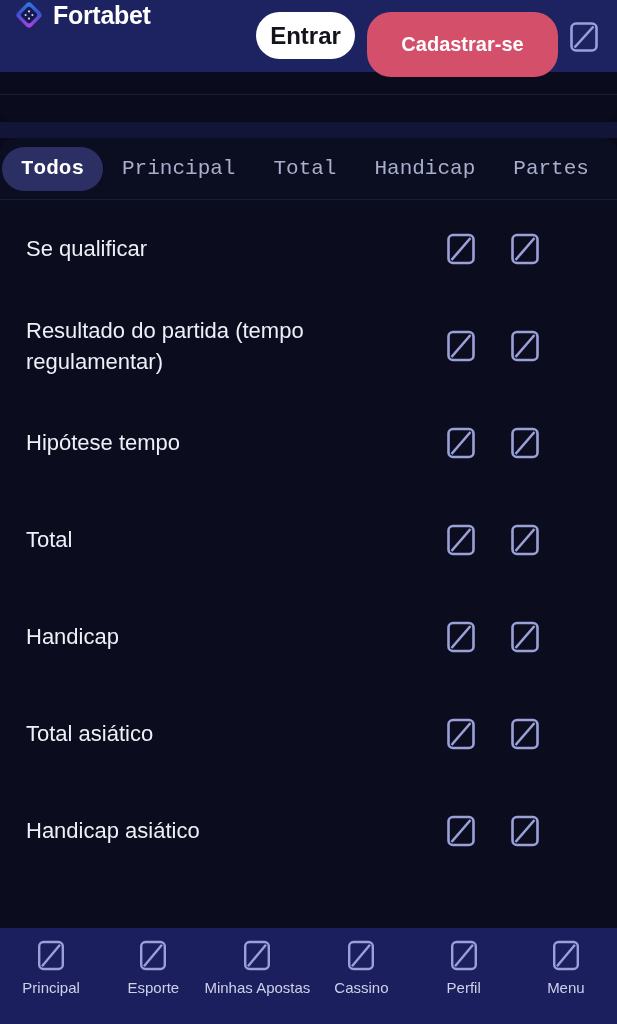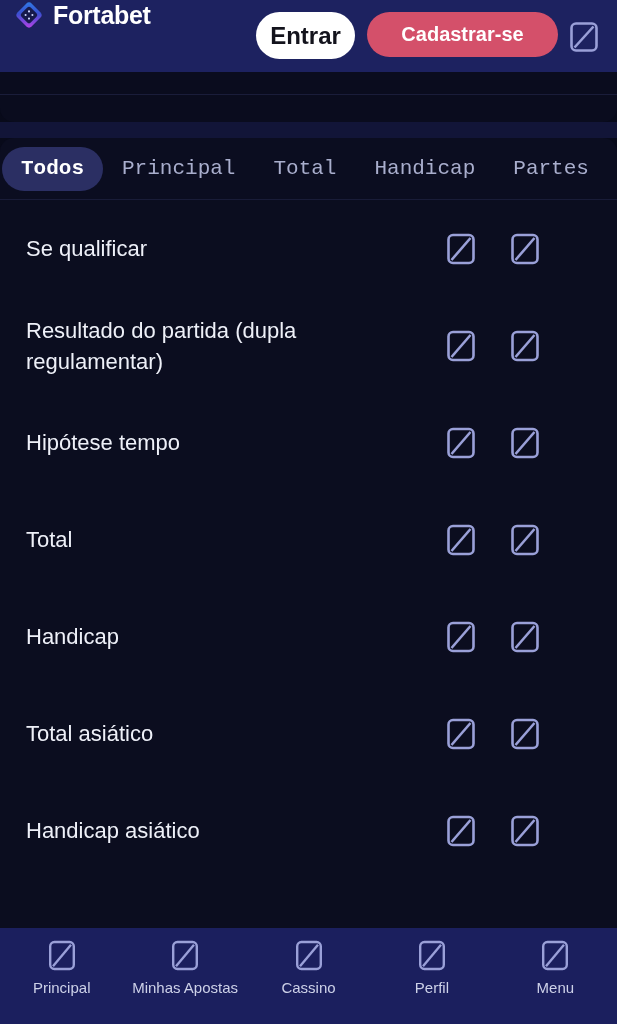--- a/index.html
+++ b/index.html
@@ -32,21 +32,21 @@
     font-size:25px; font-weight:bold; color:#ffffff; letter-spacing:-.3px;
   }
   .btn-entrar{
     position:absolute; left:256px; top:12px; width:99px; height:47px;
     border-radius:24px; background:#ffffff; color:#13131c;
     font-size:24px; font-weight:bold; display:flex; align-items:center;
     justify-content:center; border:none; cursor:pointer;
     font-family:"Liberation Sans", sans-serif;
   }
   .btn-cadastrar{
-    position:absolute; left:367px; top:12px; width:191px; height:45px;
+    position:absolute; left:367px; top:12px; width:191px; height:65px;
     border-radius:24px; background:#d4506a; color:#ffffff;
     font-size:20px; font-weight:bold; display:flex; align-items:center;
     justify-content:center; border:none; cursor:pointer;
     font-family:"Liberation Sans", sans-serif;
   }
   .header-icon{ position:absolute; left:568px; top:21px; }
 
   
   .brokenimg{ display:inline-block; line-height:0; }
   .brokenimg svg{ display:block; }
@@ -177,21 +177,21 @@
         <span class="brokenimg">
           <svg width="30" height="32" viewBox="0 0 30 32">
               <rect x="2.5" y="2" width="25" height="28" rx="4.5" ry="4.5" fill="none" stroke="#9aa0d8" stroke-width="2.6"></rect>
               <line x1="24.5" y1="5" x2="5.5" y2="27" stroke="#9aa0d8" stroke-width="2.6"></line>
             </svg>
         </span>
       </div>
     </div>
 
     <div class="row">
-      <div class="row-label">Resultado do partida (dupla regulamentar)</div>
+      <div class="row-label">Resultado do partida (tempo regulamentar)</div>
       <div class="row-icons">
         <span class="brokenimg">
           <svg width="30" height="32" viewBox="0 0 30 32">
               <rect x="2.5" y="2" width="25" height="28" rx="4.5" ry="4.5" fill="none" stroke="#9aa0d8" stroke-width="2.6"></rect>
               <line x1="24.5" y1="5" x2="5.5" y2="27" stroke="#9aa0d8" stroke-width="2.6"></line>
             </svg>
         </span>
         <span class="brokenimg">
           <svg width="30" height="32" viewBox="0 0 30 32">
               <rect x="2.5" y="2" width="25" height="28" rx="4.5" ry="4.5" fill="none" stroke="#9aa0d8" stroke-width="2.6"></rect>
@@ -298,20 +298,29 @@
     <div class="navitem">
       <span class="brokenimg">
         <svg width="28" height="31" viewBox="0 0 28 31">
             <rect x="2.2" y="2" width="23.6" height="27" rx="4.2" ry="4.2" fill="none" stroke="#9aa0d8" stroke-width="2.4"></rect>
             <line x1="23" y1="4.8" x2="5" y2="26.2" stroke="#9aa0d8" stroke-width="2.4"></line>
           </svg>
       </span>
       <span class="navlabel">Principal</span>
     </div>
 
+    <div class="navitem">
+      <span class="brokenimg">
+        <svg width="28" height="31" viewBox="0 0 28 31">
+            <rect x="2.2" y="2" width="23.6" height="27" rx="4.2" ry="4.2" fill="none" stroke="#9aa0d8" stroke-width="2.4"></rect>
+            <line x1="23" y1="4.8" x2="5" y2="26.2" stroke="#9aa0d8" stroke-width="2.4"></line>
+          </svg>
+      </span>
+      <span class="navlabel">Esporte</span>
+    </div>
 
     <div class="navitem">
       <span class="brokenimg">
         <svg width="28" height="31" viewBox="0 0 28 31">
             <rect x="2.2" y="2" width="23.6" height="27" rx="4.2" ry="4.2" fill="none" stroke="#9aa0d8" stroke-width="2.4"></rect>
             <line x1="23" y1="4.8" x2="5" y2="26.2" stroke="#9aa0d8" stroke-width="2.4"></line>
           </svg>
       </span>
       <span class="navlabel">Minhas Apostas</span>
     </div>

